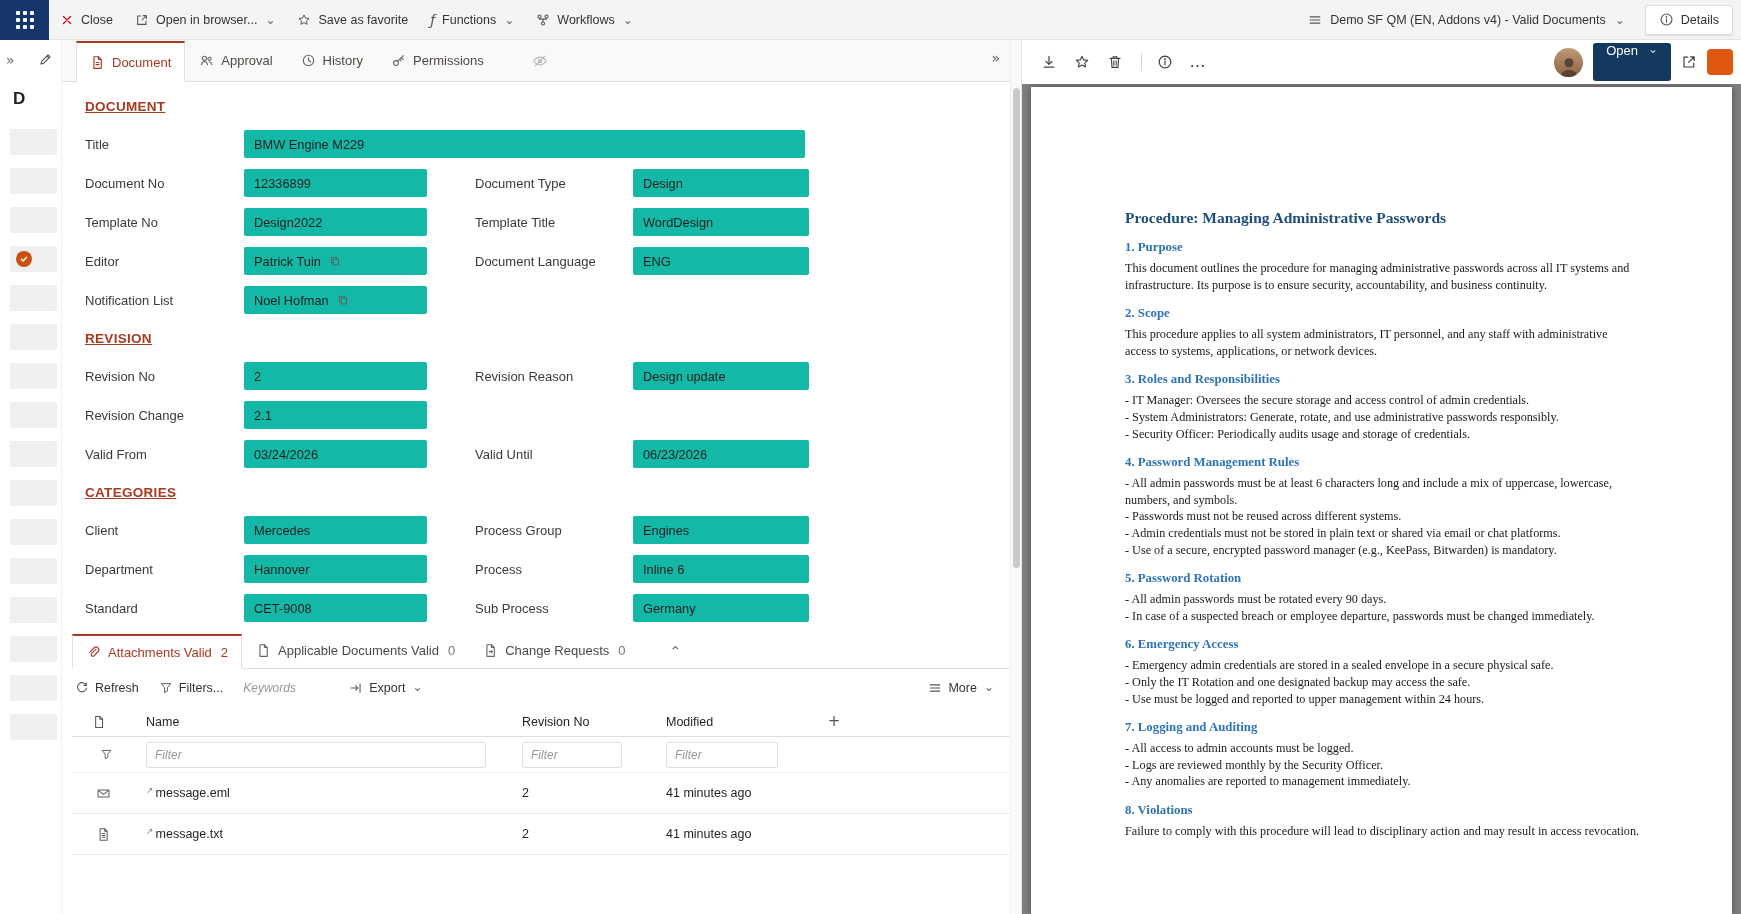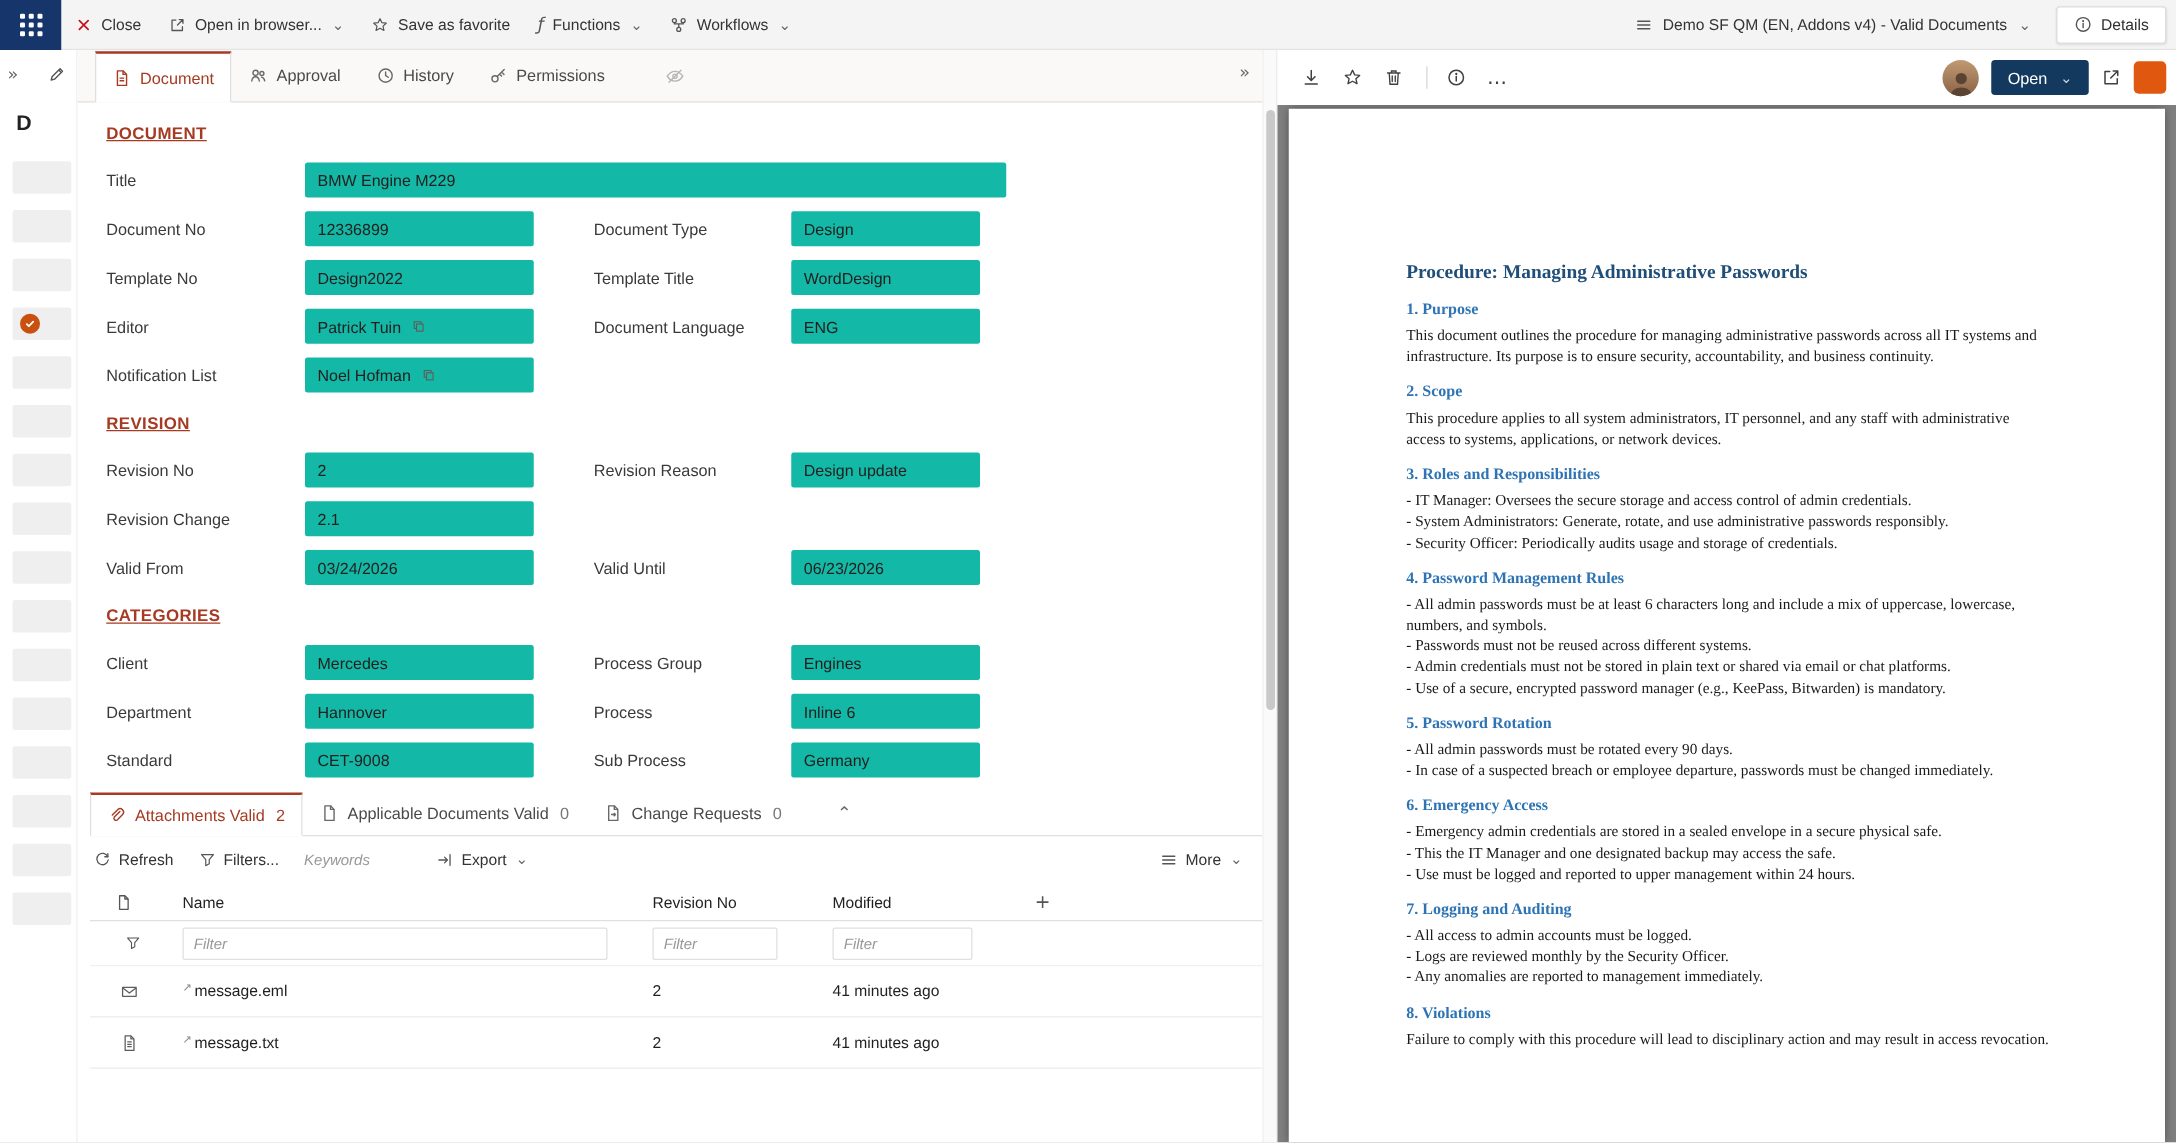--- a/index.html
+++ b/index.html
@@ -46,21 +46,21 @@
   .tabs-overflow{position:absolute;right:10px;top:11px;color:#666;font-size:14px;cursor:pointer}
 
   .form-scroll{flex:1;overflow:hidden}
   .fields{padding-left:23px}
   .sec-heading{color:var(--accent);font-weight:700;font-size:13.5px;letter-spacing:.3px;text-decoration:underline;margin:17px 0 16px}
   .frow{display:flex;align-items:center;margin-bottom:11px}
   .flabel{width:159px;color:#3b3a39;flex:none}
   .flabel2{width:158px;margin-left:48px;color:#3b3a39;flex:none}
   .fbox{height:28px;background:#14b8a6;border-radius:2px;display:flex;align-items:center;padding:0 10px;font-size:12.8px;color:#201f1e;cursor:text}
   .fbox.w1{width:183px}
-  .fbox.w2{width:151px}
+  .fbox.w2{width:176px}
   .fbox.wide{width:561px}
   .copy-ic{margin-left:8px;color:#5f5d5b;cursor:pointer}
 
   
   .att-block{padding-left:10px}
   .att-tabs{display:flex;align-items:flex-end;border-bottom:1px solid var(--border);height:36px}
   .atab{display:flex;align-items:center;gap:7px;height:35px;padding:0 13px;color:#4c4a48;cursor:pointer;font-size:13px;border:1px solid transparent;white-space:nowrap}
   .atab .ic{color:#6a6866}
   .atab .cnt{color:#797775;margin-left:2px}
   .atab.active{background:#fff;border:1px solid var(--border);border-top:2px solid var(--accent);border-bottom-color:#fff;color:var(--accent);margin-bottom:-1px}
@@ -94,21 +94,21 @@
 
   
   .preview-pane{flex:1;min-width:0;display:flex;flex-direction:column;border-left:1px solid #e3e3e3;background:#fff}
   .pv-toolbar{height:44px;display:flex;align-items:center;padding:0 8px 0 12px;background:#fff;flex:none}
   .pv-ic{width:30px;height:30px;border-radius:3px;display:flex;align-items:center;justify-content:center;color:#404040;cursor:pointer;margin-right:3px}
   .pv-sep{width:1px;height:18px;background:#d6d6d6;margin:0 8px;flex:none}
   .pv-ellipsis{font-size:16px;color:#404040;letter-spacing:1px}
   .pv-right{margin-left:auto;display:flex;align-items:center;gap:10px}
   .avatar{width:29px;height:29px;border-radius:50%;background:linear-gradient(#c09a72,#8a6247);overflow:hidden;position:relative;cursor:pointer;flex:none}
   .avatar svg{position:absolute;bottom:-2px;left:3px}
-  .open-btn{height:28px;background:var(--navy);color:#fff;border-radius:3px;display:flex;align-items:center;gap:9px;padding:0 13px;font-size:13px;cursor:pointer}
+  .open-btn{height:38px;background:var(--navy);color:#fff;border-radius:3px;display:flex;gap:9px;padding:0 13px;font-size:13px;cursor:pointer}
   .open-btn .chev{color:#cdd7e2}
   .share-ic{color:#404040;cursor:pointer}
   .corner-tile{width:26px;height:26px;border-radius:4px;background:#e0580f;flex:none;cursor:pointer}
   .pv-canvas{flex:1;background:#7f7f7f;padding:3px 9px 0;overflow:hidden}
   .doc-page{background:#ffffff;height:100%;box-shadow:0 0 7px rgba(0,0,0,.4);padding:122px 94px 0;font-family:"Liberation Serif","DejaVu Serif",serif;color:#1a1a1a}
   .doc-text{width:515px}
   .doc-title{font-size:15.5px;font-weight:700;color:#1f4e79}
   .dsec h3{font-size:12.8px;font-weight:700;color:#2e74b5;margin:13px 0 5px}
   .dsec p{font-size:12.2px;line-height:16.6px;margin:0}
 </style>
@@ -625,21 +625,21 @@
               <p>- Use of a secure, encrypted password manager (e.g., KeePass, Bitwarden) is mandatory.</p>
             </div>
             <div class="dsec">
               <h3>5. Password Rotation</h3>
               <p>- All admin passwords must be rotated every 90 days.</p>
               <p>- In case of a suspected breach or employee departure, passwords must be changed immediately.</p>
             </div>
             <div class="dsec">
               <h3>6. Emergency Access</h3>
               <p>- Emergency admin credentials are stored in a sealed envelope in a secure physical safe.</p>
-              <p>- This the IT Manager and one designated backup may access the safe.</p>
+              <p>- Only the IT Rotation and one designated backup may access the safe.</p>
               <p>- Use must be logged and reported to upper management within 24 hours.</p>
             </div>
             <div class="dsec">
               <h3>7. Logging and Auditing</h3>
               <p>- All access to admin accounts must be logged.</p>
               <p>- Logs are reviewed monthly by the Security Officer.</p>
               <p>- Any anomalies are reported to management immediately.</p>
             </div>
             <div class="dsec">
               <h3>8. Violations</h3>

